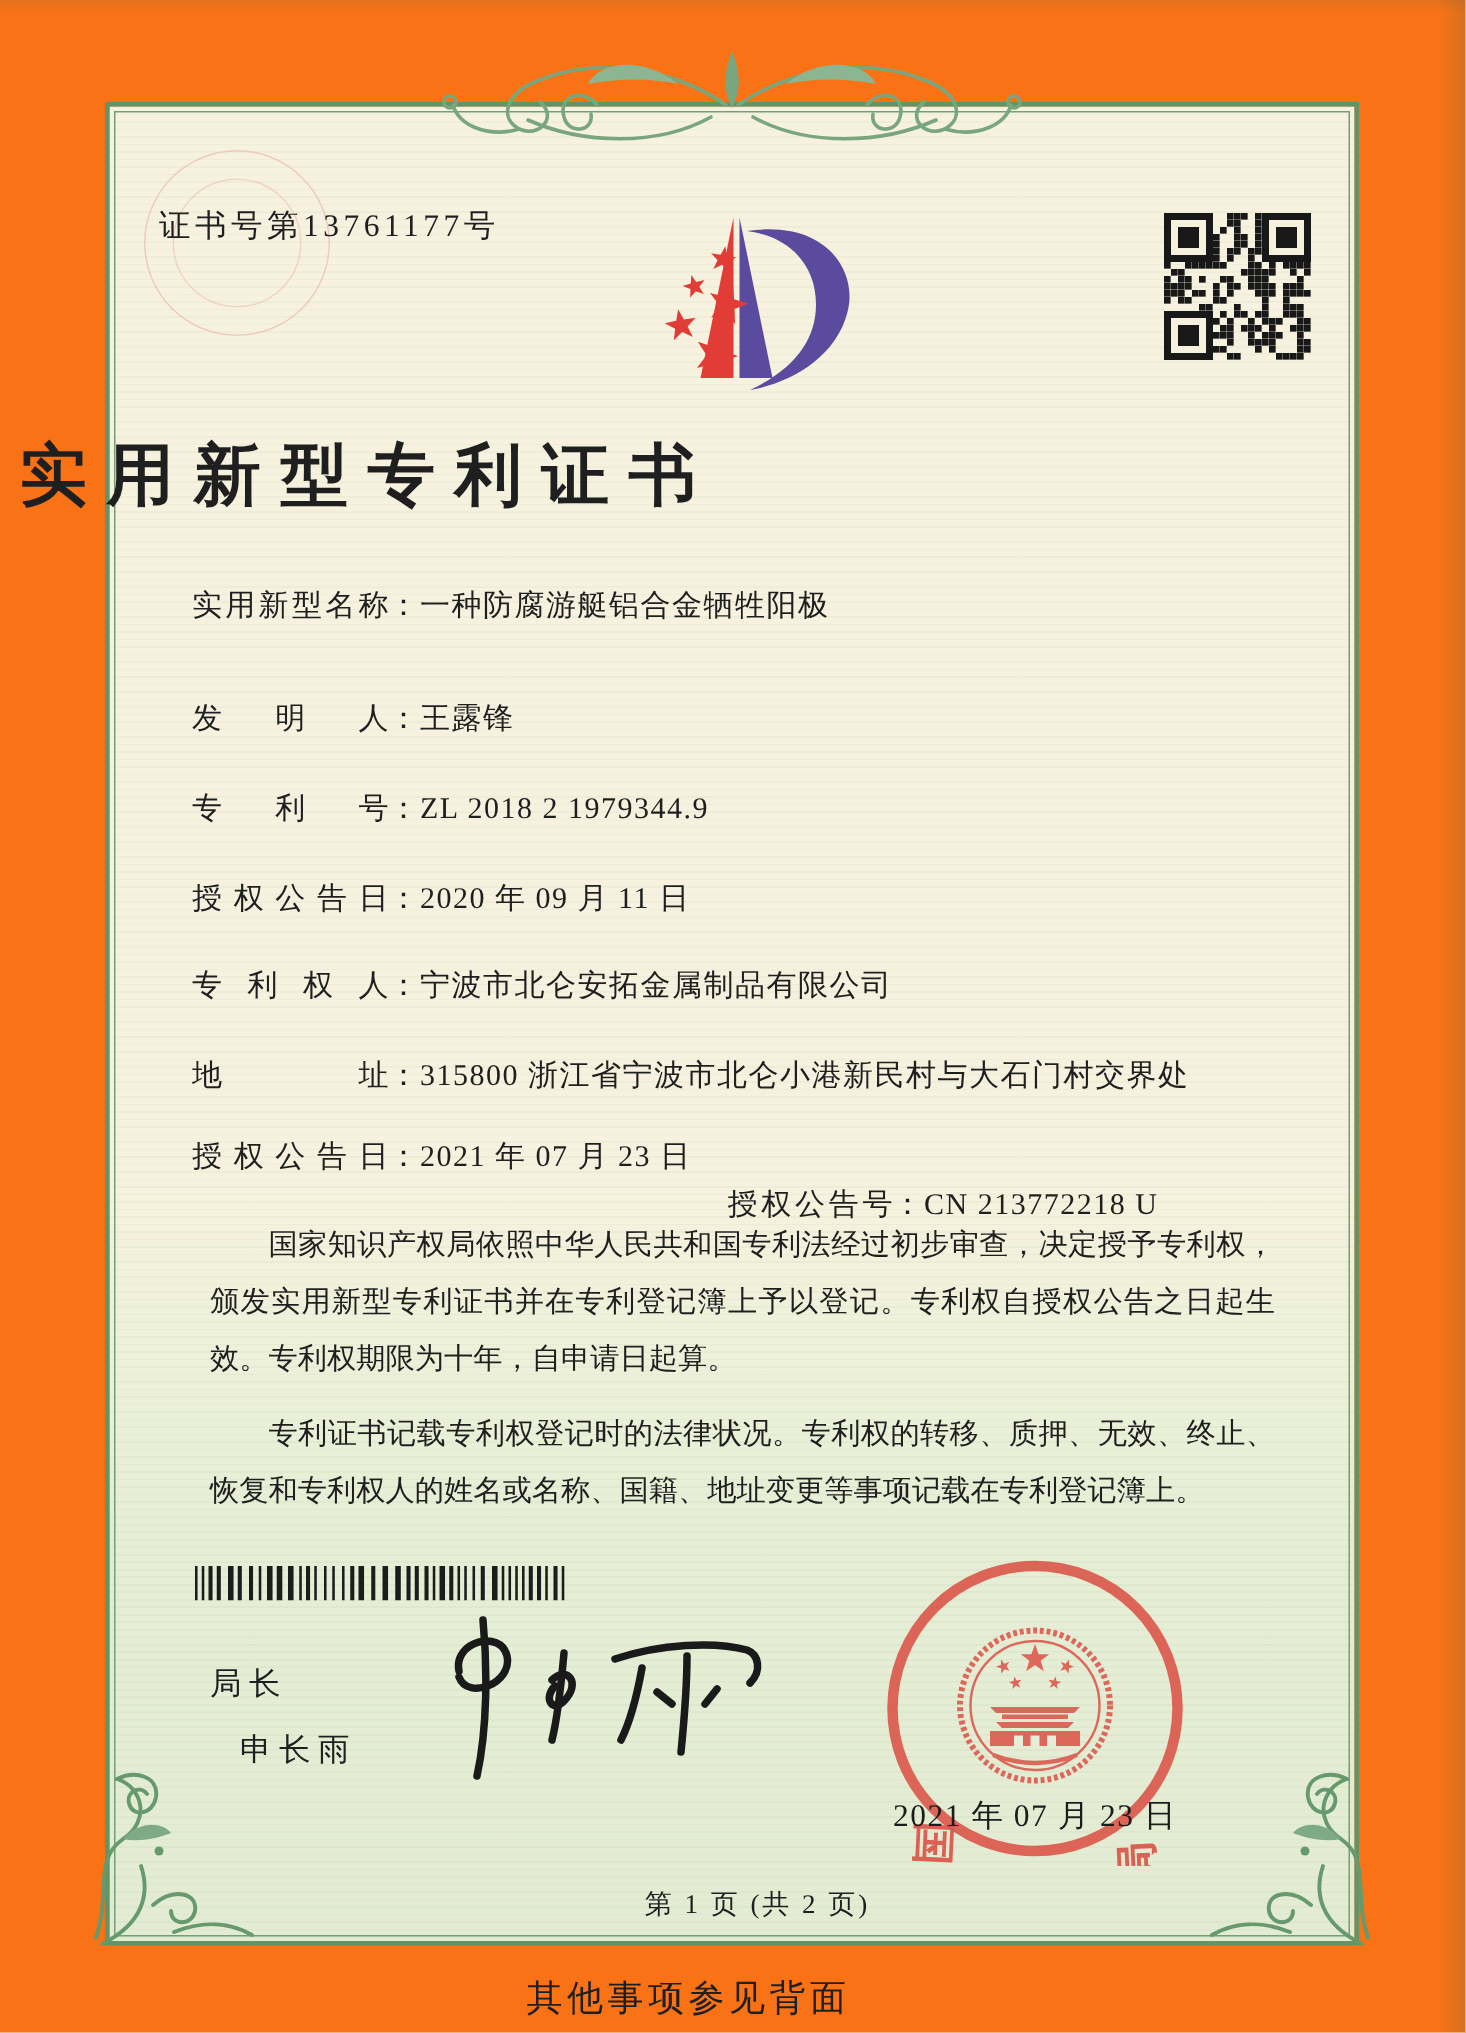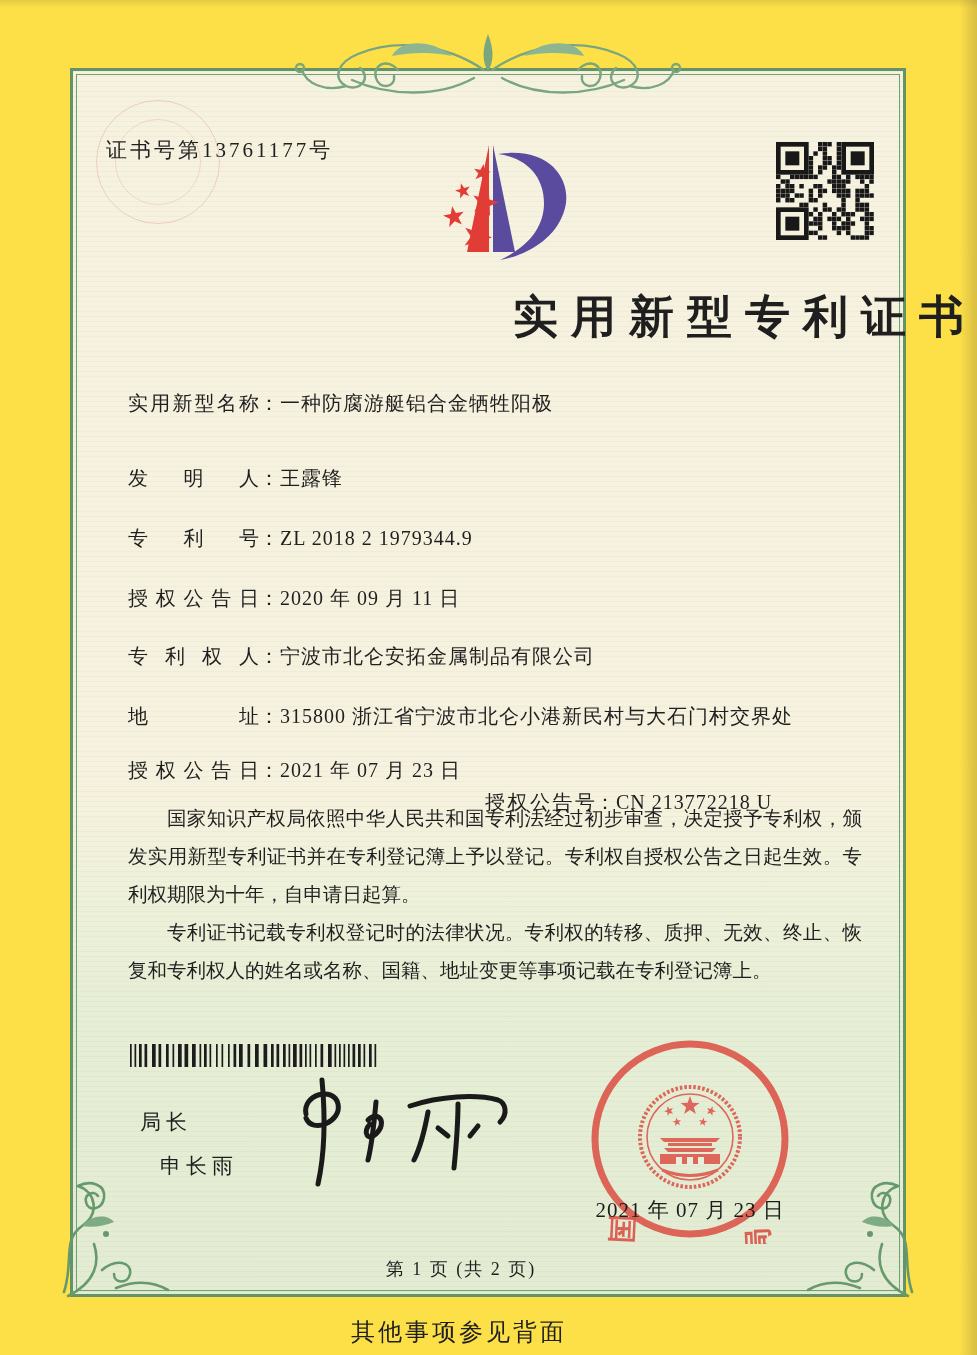--- a/index.html
+++ b/index.html
@@ -1,17 +1,17 @@
 <!DOCTYPE html>
 <html><head>
 <meta charset="utf-8">
 <style>
   html,body{margin:0;padding:0;background:#e8e2cc;}
   .page{position:relative;width:977px;height:1355px;margin:0 auto;overflow:hidden;
-        background:#fde047;font-family:"Liberation Serif","DejaVu Serif",serif;color:#1f1f1f;}
+        background:#f97316;font-family:"Liberation Serif","DejaVu Serif",serif;color:#1f1f1f;}
   .page::after{content:'';position:absolute;top:0;right:0;width:18px;height:100%;
         background:linear-gradient(90deg,rgba(120,100,60,0) 0%,rgba(120,100,60,0.28) 100%);pointer-events:none;}
   .page::before{content:'';position:absolute;top:0;left:0;width:100%;height:8px;
         background:linear-gradient(180deg,rgba(120,100,60,0.18),rgba(120,100,60,0));pointer-events:none;z-index:5;}
 
   .frame{position:absolute;left:70px;top:68px;width:836px;height:1229px;box-sizing:border-box;
         border:3px solid #639366;
         background:
           repeating-linear-gradient(180deg,rgba(120,170,120,0.07) 0 1px,rgba(0,0,0,0) 1px 5px),
           linear-gradient(180deg,#f7f2df 0%,#f7f2df 58%,#eef1da 68%,#e6eed5 78%,#e3ecd3 100%);}
@@ -20,46 +20,46 @@
   .watermark{position:absolute;left:96px;top:100px;width:122px;height:122px;border-radius:50%;
         border:1px solid rgba(225,160,150,0.45);}
   .watermark::before{content:'';position:absolute;inset:18px;border-radius:50%;
         border:1px solid rgba(225,160,150,0.35);}
 
   .cert-number{position:absolute;left:106px;top:136px;font-size:21px;letter-spacing:3px;}
 
   .logo{position:absolute;left:412px;top:126px;width:170px;height:140px;}
   .qr{position:absolute;left:776px;top:142px;width:98px;height:98px;}
 
-  .title{position:absolute;left:0;top:287px;width:977px;text-align:right;
+  .title{position:absolute;left:0;top:287px;width:977px;text-align:left;
         font-size:45px;font-weight:bold;letter-spacing:13px;text-indent:13px;}
 
   .fields{position:absolute;left:128px;top:0;width:760px;font-size:20px;}
   .row{position:absolute;left:0;white-space:nowrap;}
   .lbl{display:inline-block;width:131px;text-align:justify;text-align-last:justify;}
   .colon{display:inline-block;width:21px;}
   .val{letter-spacing:1px;}
   .grant-no{position:absolute;left:357px;top:0;white-space:nowrap;}
   .grant-no .lbl{width:110px;margin-top:32px;}
 
   .paras{position:absolute;left:128px;top:800px;width:734px;font-size:19.5px;line-height:38px;
         text-align:justify;}
-  .paras p{margin:0;text-indent:2em;}
+  .paras p{margin:12px;text-indent:2em;}
 
   .barcode{position:absolute;left:130px;top:1044px;width:248px;height:23px;}
 
   .sig-title{position:absolute;left:140px;top:1108px;font-size:21px;letter-spacing:5px;}
   .sig-name{position:absolute;left:140px;top:1152px;font-size:21px;letter-spacing:5px;margin-left:20px;}
   .sig-script{position:absolute;left:272px;top:1072px;width:250px;height:125px;}
 
   .seal{position:absolute;left:585px;top:1034px;width:210px;height:210px;opacity:0.93;}
   .seal-date{position:absolute;left:583px;top:1196px;width:214px;text-align:center;
         font-size:21px;letter-spacing:1px;color:#1c1c1c;}
 
-  .page-number{position:absolute;left:0;top:1257px;width:922px;text-align:center;font-size:18px;letter-spacing:2px;}
+  .page-number{position:absolute;left:0;top:1257px;width:922px;text-align:center;font-size:18px;letter-spacing:2px;padding-left:44px;}
   .back-note{position:absolute;left:0;top:1316px;width:918px;text-align:center;font-size:24px;letter-spacing:3px;}
 
   .ornament-top{position:absolute;left:278px;top:26px;width:420px;height:90px;}
   .ornament-bl{position:absolute;left:56px;top:1170px;width:130px;height:130px;}
   .ornament-br{position:absolute;left:790px;top:1170px;width:130px;height:130px;transform:scaleX(-1);}
 </style>
 </head>
 <body>
 
 <div class="page">

